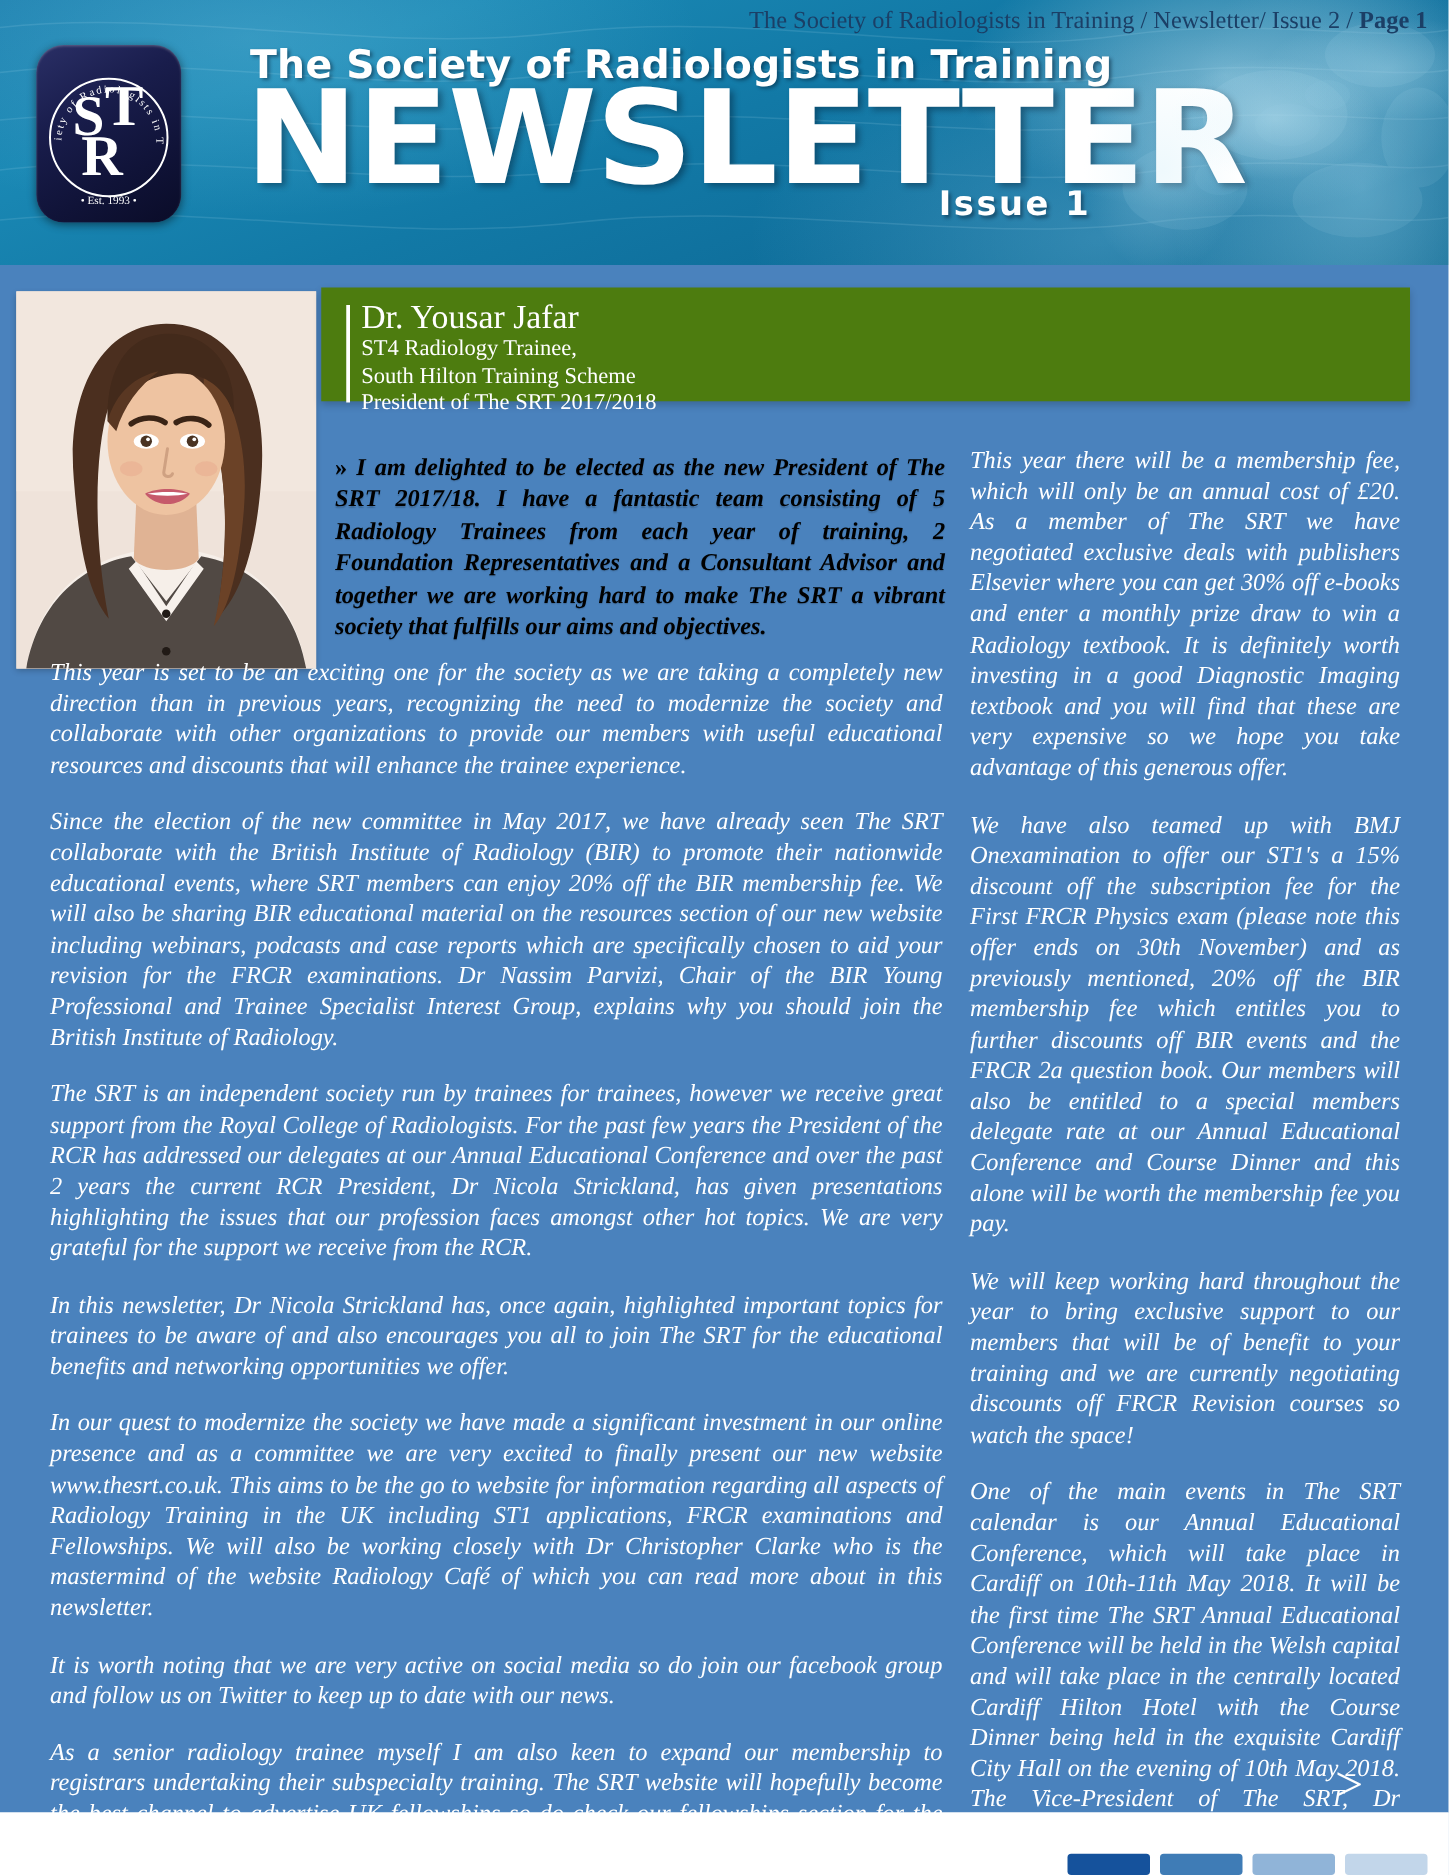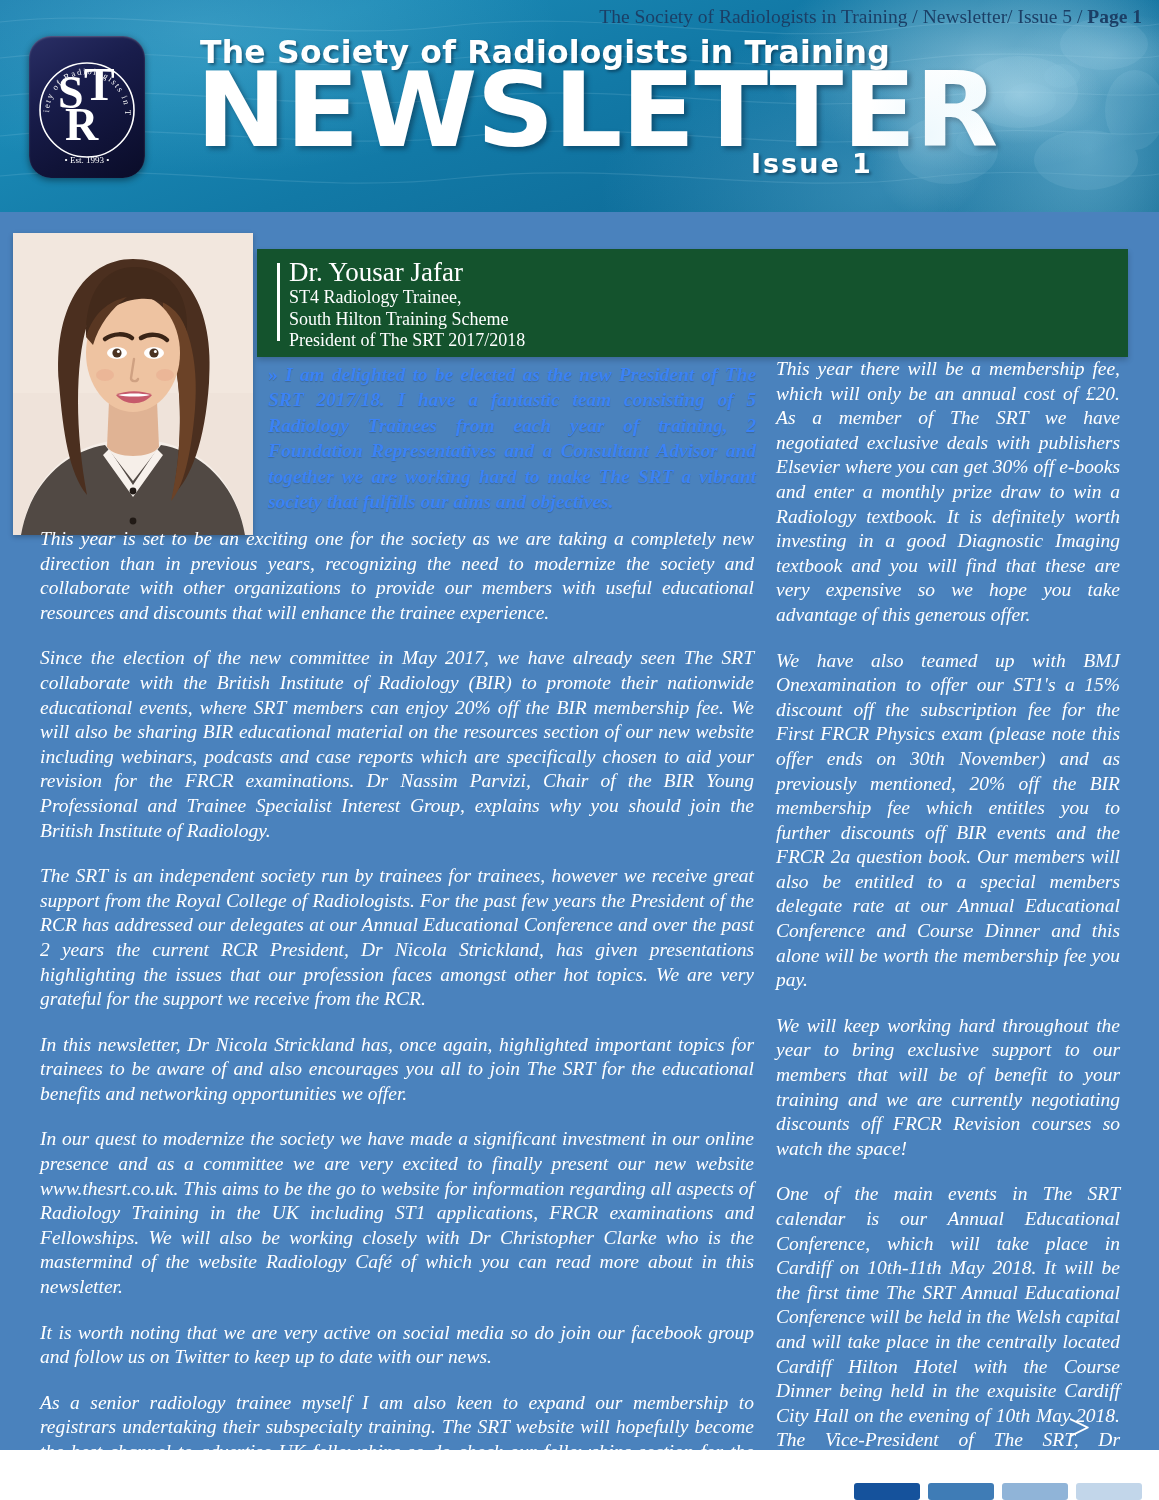--- a/index.html
+++ b/index.html
@@ -78,24 +78,23 @@
   }
 
   
   .bodyblue{
     position:absolute;left:0;top:212px;width:1159px;height:1238px;
     background:#4a82bd;
   }
 
   
   .colhead{
-    position:absolute;left:257px;top:230px;width:871px;height:108px;
-    background:#14532d;
+    position:absolute;left:257px;top:230px;width:871px;height:91px;
+    background:#4d7c0f;
     box-shadow:0 3px 6px rgba(0,0,0,.20);
-    margin-top:19px;
   }
   .colhead .rule{
     position:absolute;left:20px;top:14px;width:3px;height:78px;background:#ffffff;
   }
   .byline-name{
     position:absolute;left:32px;top:6px;color:#fff;
     font-family:"Liberation Serif", serif;font-size:27px;line-height:34px;white-space:nowrap;
   }
   .byline-sub{
     position:absolute;left:32px;top:38px;color:#fff;
@@ -111,21 +110,21 @@
   .portrait{
     position:absolute;left:13px;top:233px;width:240px;height:302px;
     overflow:hidden;background:#e8ddd6;
     box-shadow:0 2px 5px rgba(0,0,0,.25);
   }
   .portrait svg{display:block;}
 
   
   .pullquote{
     position:absolute;left:268px;top:362px;width:488px;
-    color:#3b82f6;
+    color:#000000;
     font-family:"Liberation Serif", serif;
     font-style:italic;font-weight:bold;
     font-size:19.4px;line-height:25.4px;
     text-align:justify;
     text-shadow:0 1px 1px rgba(0,0,0,.18);
   }
   .pullquote .chev{font-style:normal;font-weight:bold;}
 
   
   .colL{
@@ -284,21 +283,21 @@
   <div class="colR">
     <p>This year there will be a membership fee, which will only be an annual cost of £20. As a member of The SRT we have negotiated exclusive deals with publishers Elsevier where you can get 30% off e-books and enter a monthly prize draw to win a Radiology textbook. It is definitely worth investing in a good Diagnostic Imaging textbook and you will find that these are very expensive so we hope you take advantage of this generous offer.</p>
     <p>We have also teamed up with BMJ Onexamination to offer our ST1's a 15% discount off the subscription fee for the First FRCR Physics exam (please note this offer ends on 30th November) and as previously mentioned, 20% off the BIR membership fee which entitles you to further discounts off BIR events and the FRCR 2a question book. Our members will also be entitled to a special members delegate rate at our Annual Educational Conference and Course Dinner and this alone will be worth the membership fee you pay.</p>
     <p>We will keep working hard throughout the year to bring exclusive support to our members that will be of benefit to your training and we are currently negotiating discounts off FRCR Revision courses so watch the space!</p>
     <p>One of the main events in The SRT calendar is our Annual Educational Conference, which will take place in Cardiff on 10th-11th May 2018. It will be the first time The SRT Annual Educational Conference will be held in the Welsh capital and will take place in the centrally located Cardiff Hilton Hotel with the Course Dinner being held in the exquisite Cardiff City Hall on the evening of 10th May 2018. The Vice-President of The SRT, Dr Jonathan Bevan, has written about our Annual Educational Conference, which took place in Liverpool on 4th &amp; 5th May 2017 to give you an idea of what to expect at our main event.</p>
   </div>
 
   <div class="nextarrow">&gt;</div>
 
   <div class="footer"></div>
-  <div class="footer-text"><span>The Society of Radiologists in Training / Newsletter/ Issue 5 / </span><b>Page 1</b></div>
+  <div class="footer-text"><span>The Society of Radiologists in Training / Newsletter/ Issue 2 / </span><b>Page 1</b></div>
   <div class="swatches">
     <div class="sw" style="background:#15529c"></div>
     <div class="sw" style="background:#3f7cb6"></div>
     <div class="sw" style="background:#90b4d8"></div>
     <div class="sw" style="background:#c2d6ea"></div>
   </div>
 
 </div>
 
 </body></html>

